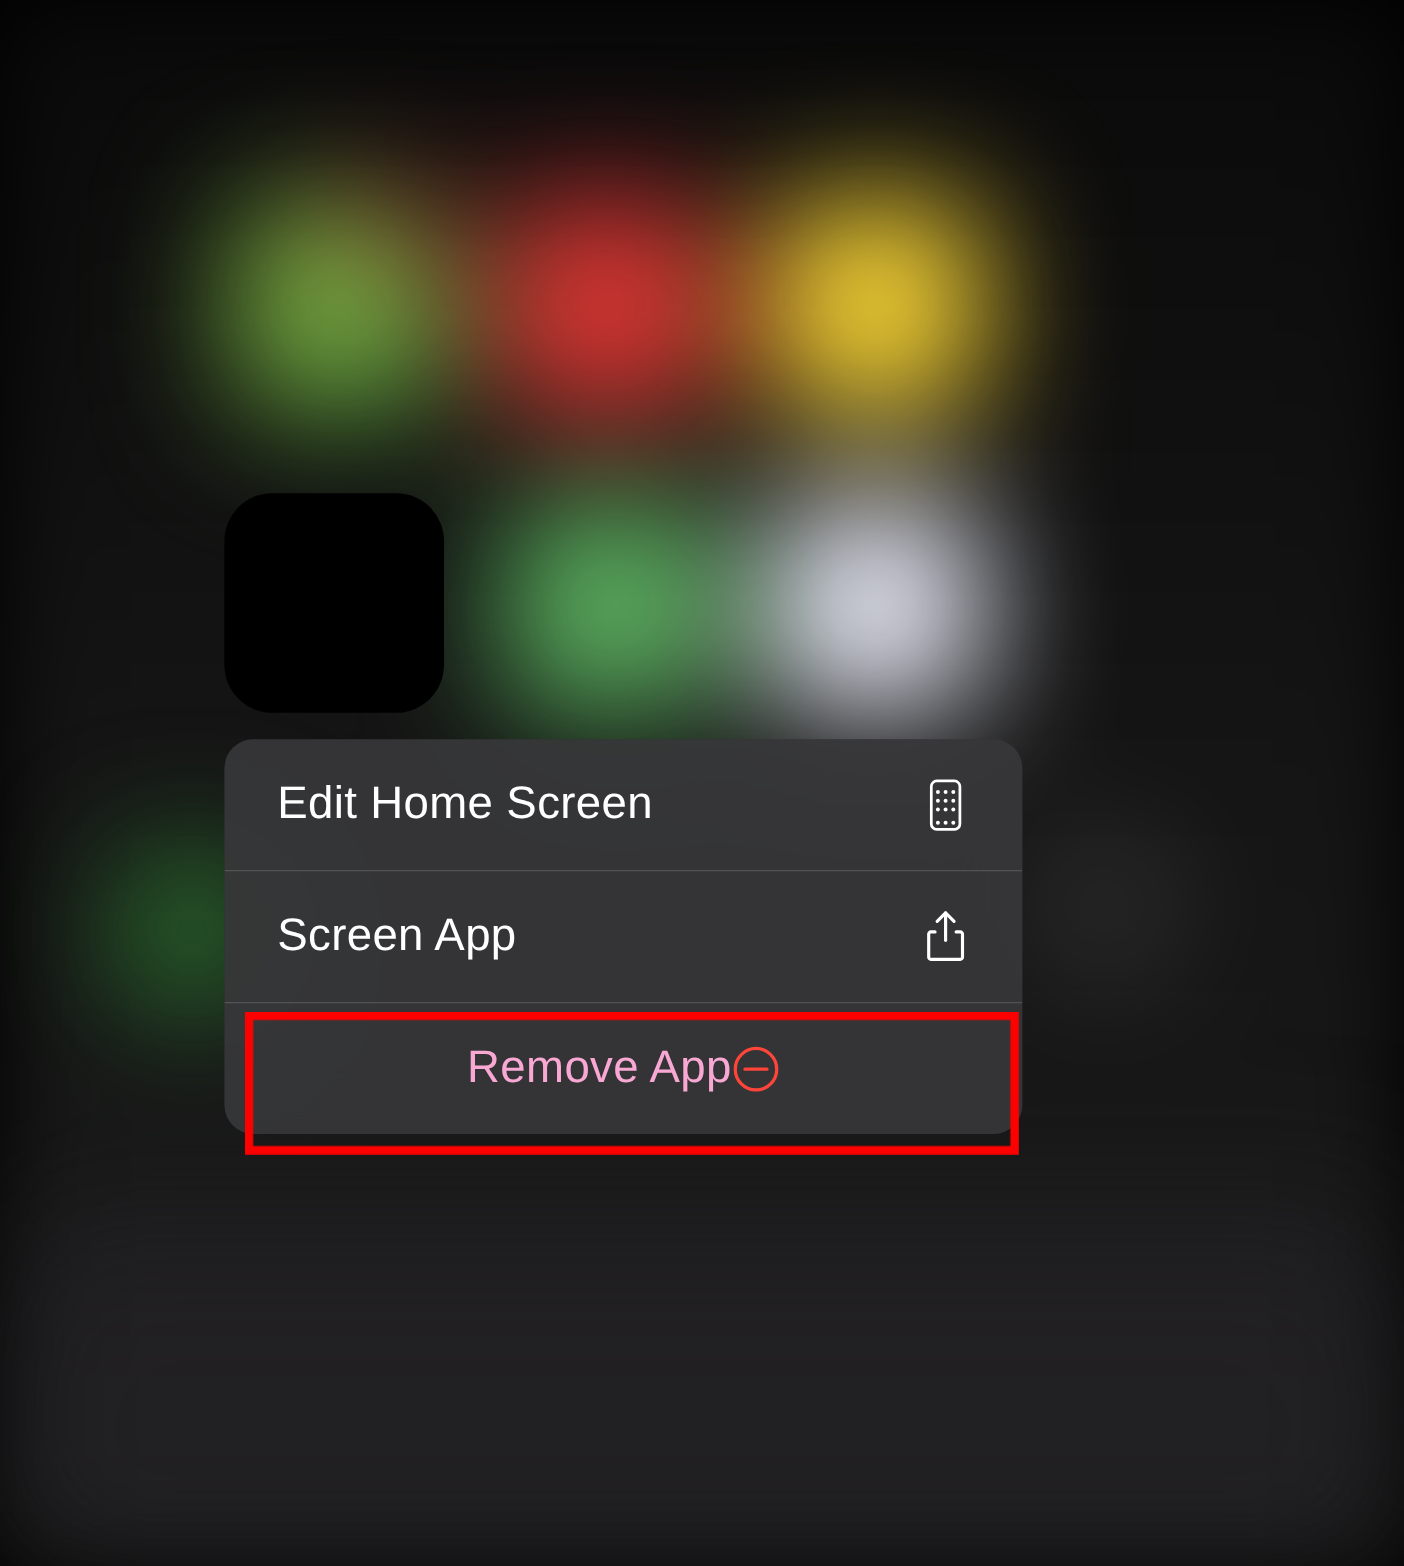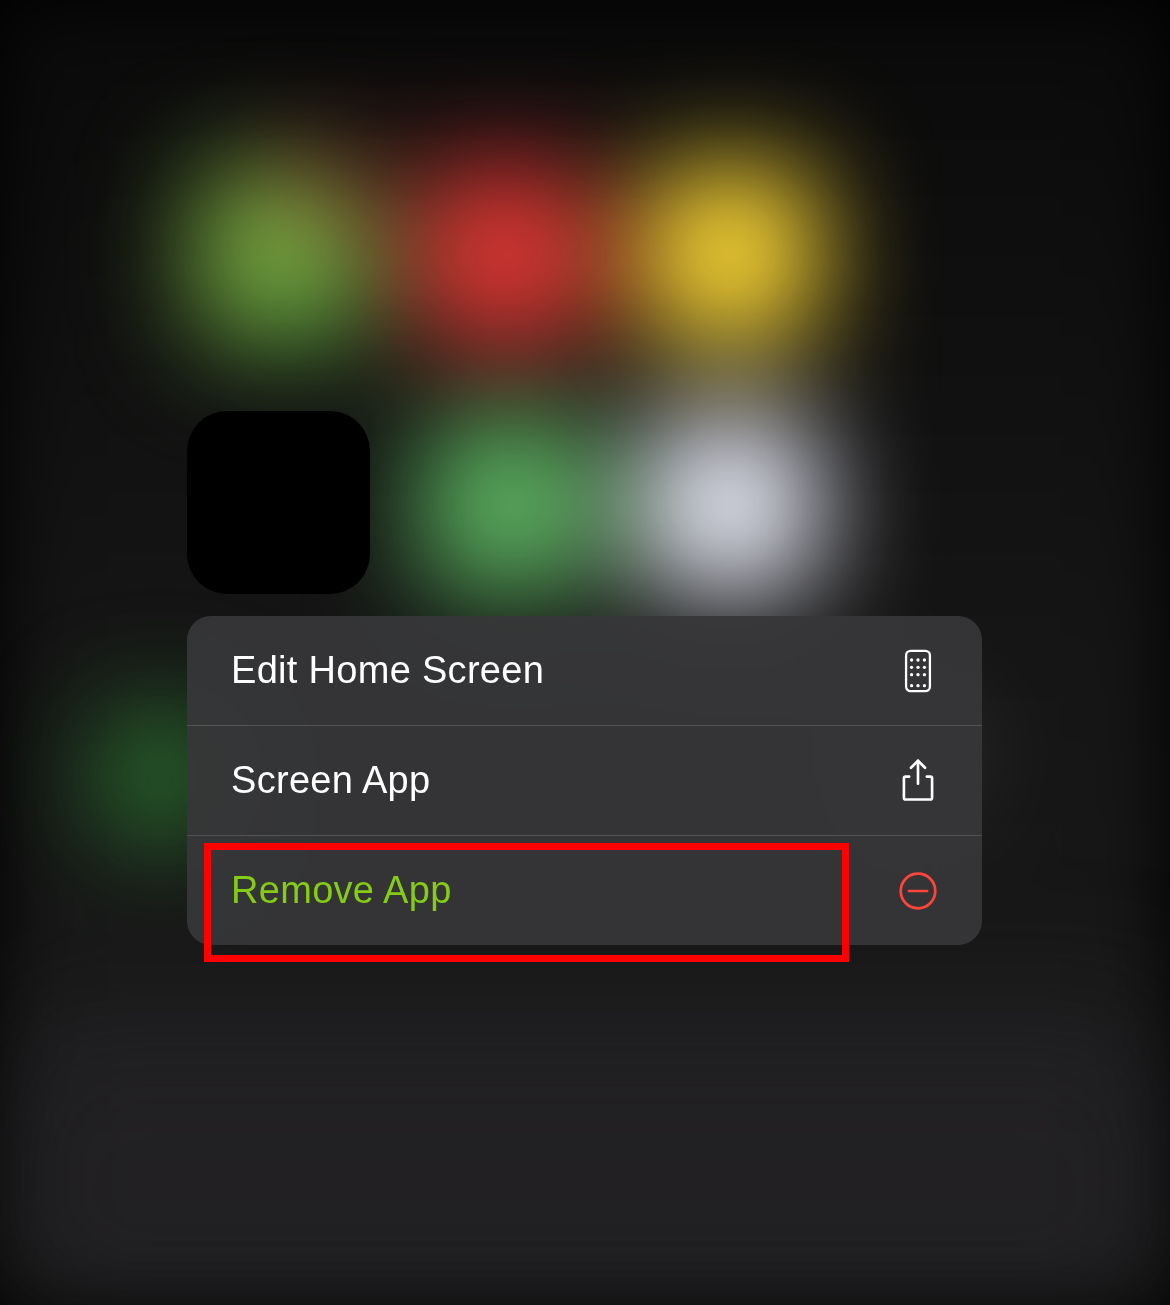--- a/index.html
+++ b/index.html
@@ -63,21 +63,21 @@
       width: 183px;
       height: 183px;
       background: #000;
       border-radius: 40px;
     }
     
     .context-menu {
       position: absolute;
       top: 616px;
       left: 187px;
-      width: 795px;
+      width: 665px;
       background: rgba(55, 55, 57, 0.92);
       backdrop-filter: blur(30px);
       border-radius: 24px;
       overflow: hidden;
     }
     
     .menu-item {
       display: flex;
       align-items: center;
       justify-content: space-between;
@@ -87,21 +87,22 @@
       font-weight: 400;
       color: #fff;
       letter-spacing: 0.3px;
     }
     
     .menu-item + .menu-item {
       border-top: 1px solid rgba(255, 255, 255, 0.15);
     }
     
     .menu-item.destructive {
-      color: #84cc16;
+      color: #f9a8d4;
+      justify-content: center;
     }
     
     .menu-icon {
       width: 40px;
       height: 40px;
       display: flex;
       align-items: center;
       justify-content: center;
       flex-shrink: 0;
     }

